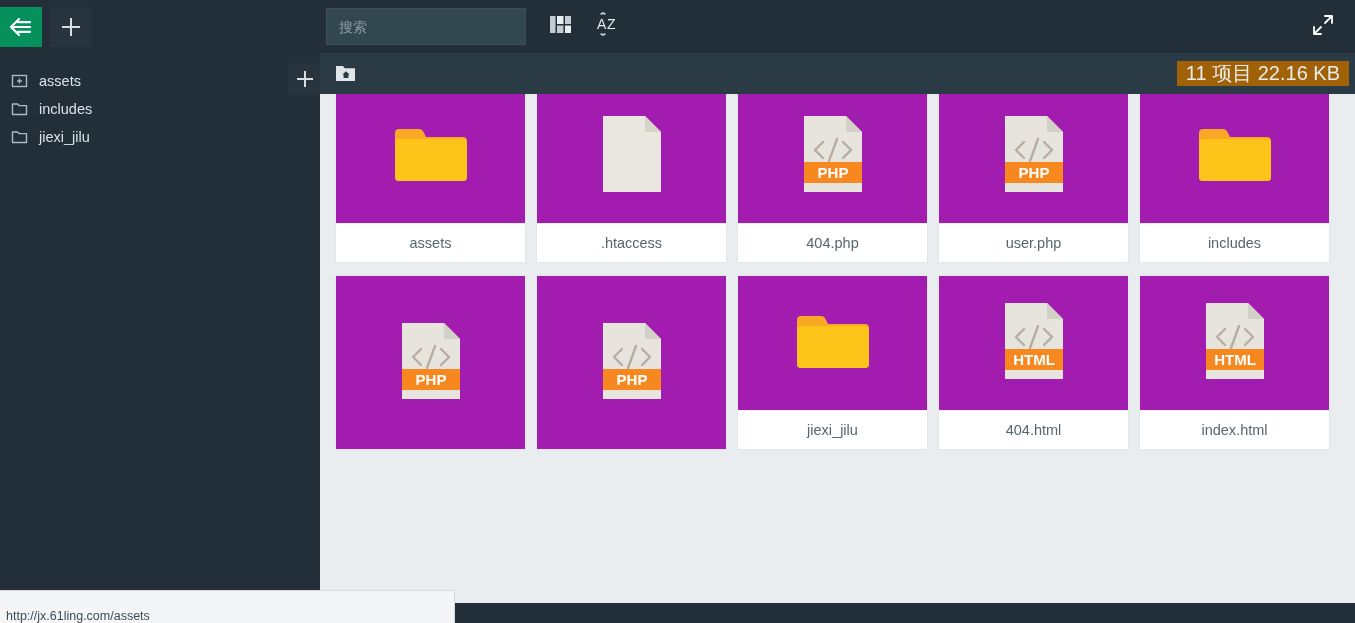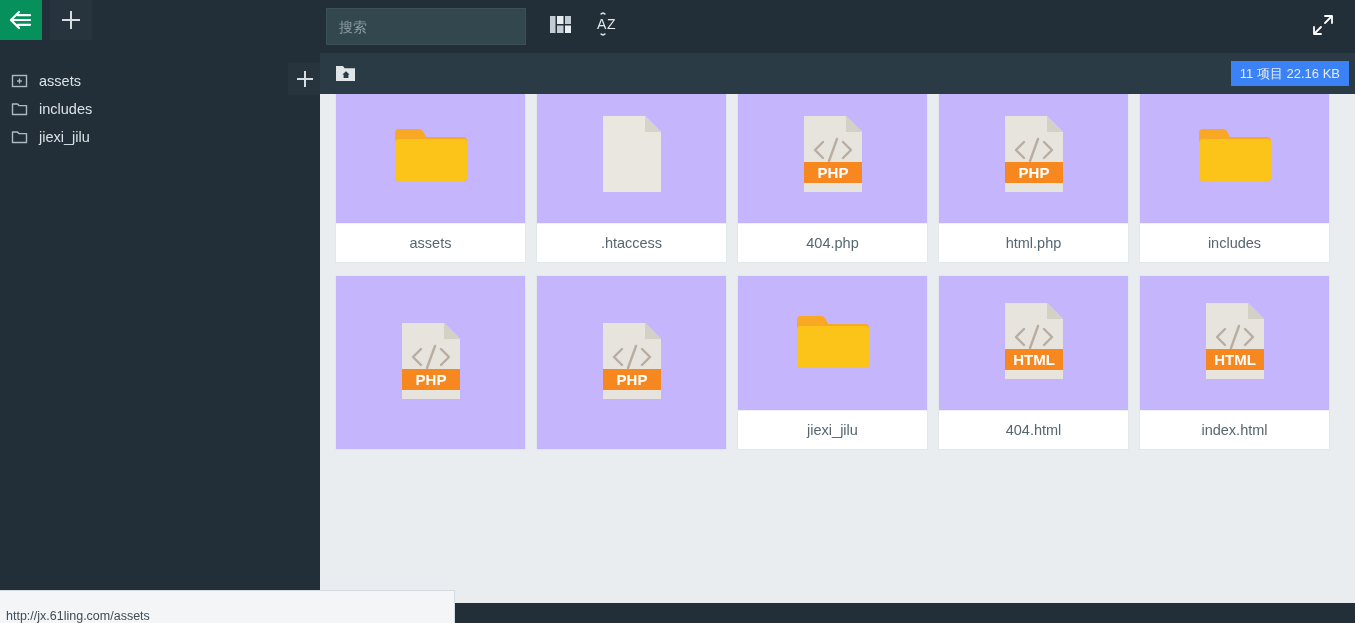--- a/index.html
+++ b/index.html
@@ -8,21 +8,21 @@
     overflow: hidden;
     font-family: "Liberation Sans", "DejaVu Sans", sans-serif;
     background: #222f38;
   }
   .app { position: relative; width: 1355px; height: 623px; }
 
   
   .toolbar {
     position: absolute; left: 0; top: 0; width: 1355px; height: 53px;
     background: #222f38;
-    display: flex; align-items: flex-start;
+    display: flex; align-items: center;
   }
   .btn-back {
     width: 42px; height: 40px; margin-left: 0; margin-top: 0;
     background: #06915c;
     display: flex; align-items: center; justify-content: center;
     cursor: pointer; flex: 0 0 auto;
   }
   .btn-back svg { display:block; }
   .btn-add {
     width: 42px; height: 40px; margin-left: 8px;
@@ -101,23 +101,23 @@
     background: #2b3b45;
   }
   .crumb-home {
     position: absolute; left: 15px; top: 10px;
     width: 22px; height: 20px;
     cursor: pointer;
   }
   .status-badge {
     position: absolute; right: 6px; top: 8px;
     height: 25px;
-    background: #3b82f6;
+    background: #a16207;
     color: #e6ebee;
-    font-size: 13px;
+    font-size: 20px;
     line-height: 25px;
     padding: 0 9px;
     white-space: nowrap;
   }
 
   
   .filepane {
     position: absolute; left: 320px; top: 94px;
     width: 1035px; height: 509px;
     background: #eaedf0;
@@ -131,21 +131,21 @@
   .tile {
     width: 191px; height: 175px;
     margin: 6px 5px 6px 5px;
     background: #ffffff;
     border: 1px solid #e2e7ea;
     display: flex; flex-direction: column;
     cursor: pointer;
   }
   .tile-thumb {
     flex: 1 1 auto;
-    background: #c4b5fd;
+    background: #a21caf;
     display: flex; align-items: center; justify-content: center;
   }
   .tile-label {
     height: 39px; flex: 0 0 39px;
     background: #ffffff;
     border-top: 1px solid #eef1f3;
     display: flex; align-items: center; justify-content: center;
     color: #56666f; font-size: 14.5px;
     overflow: hidden; white-space: nowrap;
   }
@@ -330,21 +330,21 @@
                 <path d="M44 2 L60 18 L44 18 Z" fill="#d3d0c6"></path>
                 <g fill="none" stroke="#b9ada2" stroke-width="2.4" stroke-linecap="round" stroke-linejoin="round">
                   <path d="M21 28 L13 36 L21 44"></path>
                   <path d="M41 28 L49 36 L41 44"></path>
                   <line x1="35" y1="25" x2="27" y2="47"></line>
                 </g>
                 <rect x="2" y="48" width="58" height="21" fill="#f7871f"></rect>
                 <text x="31" y="64" text-anchor="middle" font-family="Liberation Sans, sans-serif" font-size="15" font-weight="bold" fill="#ffffff">PHP</text>
               </svg></span>
           </div>
-          <div class="tile-label">html.php</div>
+          <div class="tile-label">user.php</div>
         </div>
         <div class="tile">
           <div class="tile-thumb">
             <span><svg class="icon-folder" viewBox="0 0 76 62">
                 <path d="M2 10 Q2 6 6 6 L26 6 Q29 6 30.5 9 L33 14 L70 14 Q74 14 74 18 L74 54 Q74 58 70 58 L6 58 Q2 58 2 54 Z" fill="#f9a825"></path>
                 <path d="M2 20 Q2 16 6 16 L70 16 Q74 16 74 20 L74 54 Q74 58 70 58 L6 58 Q2 58 2 54 Z" fill="#fcc419"></path>
               </svg></span>
           </div>
           <div class="tile-label">includes</div>
         </div>

